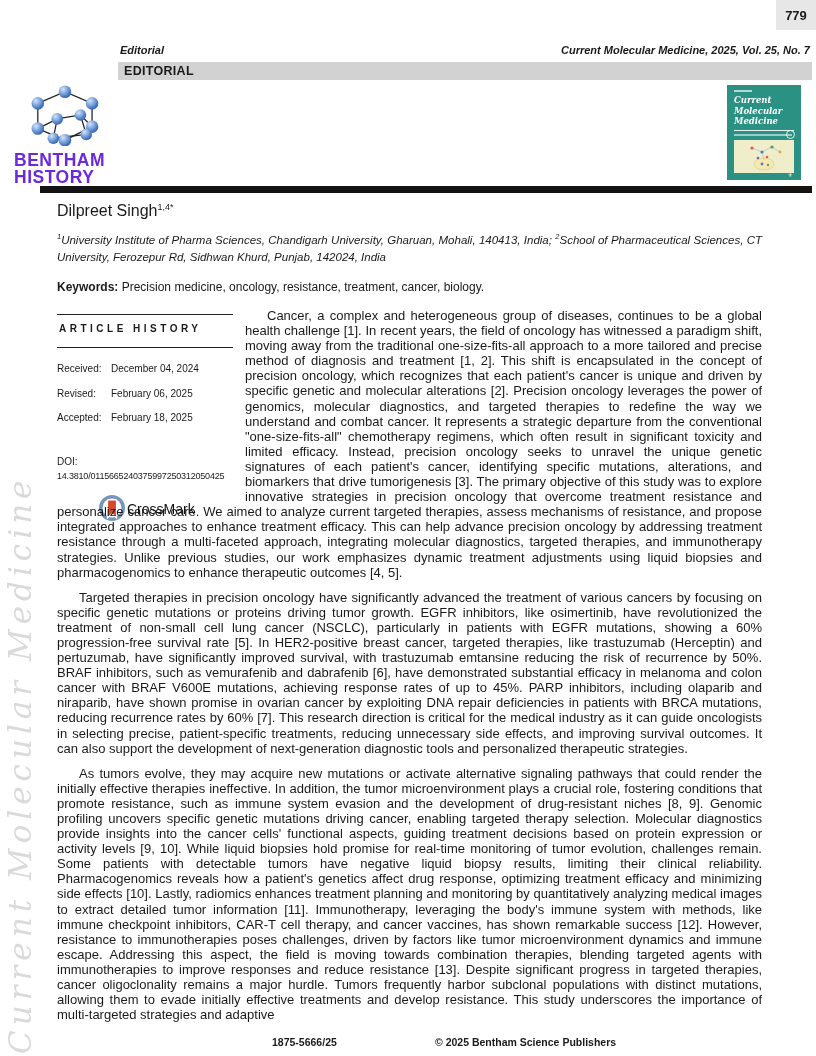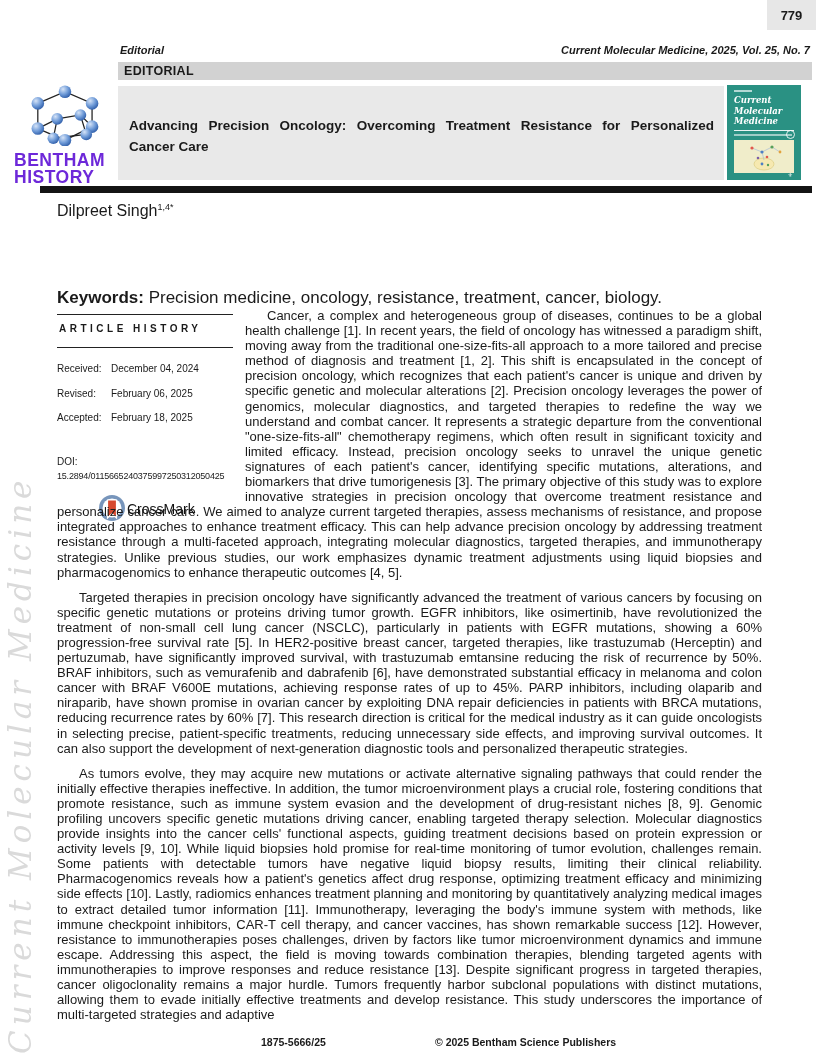--- a/index.html
+++ b/index.html
@@ -1,20 +1,20 @@
 <!DOCTYPE html>
 <html><head>
 <meta charset="utf-8">
 <style>
   html,body{margin:0;padding:0;background:#fff;}
   .page{position:relative;width:816px;height:1056px;background:#fff;overflow:hidden;
         font-family:"Liberation Sans",sans-serif;color:#1a1a1a;}
 
   
-  .pagenum{position:absolute;top:0;right:0;width:49px;height:30px;background:#e7e7e7;
+  .pagenum{position:absolute;top:0;right:0;width:40px;height:30px;background:#e7e7e7;
            display:flex;align-items:center;justify-content:center;font-weight:bold;font-size:13px;}
 
   
   .runhead{position:absolute;top:44px;left:120px;right:6px;display:flex;justify-content:space-between;
            font-size:11px;font-weight:bold;font-style:italic;}
   .section-bar{position:absolute;top:62px;left:118px;right:4px;height:18px;background:#d2d2d2;
            display:flex;align-items:center;padding-left:6px;font-size:12.5px;font-weight:bold;letter-spacing:.3px;}
 
   
   .logo{position:absolute;left:14px;top:84px;width:106px;}
@@ -37,21 +37,21 @@
   .cover .crest{position:absolute;bottom:2px;right:8px;color:rgba(255,255,255,.9);font-size:6px;line-height:1;}
 
   .divider{position:absolute;left:40px;top:186px;right:4px;height:7px;background:#141414;}
 
   
   .author{position:absolute;left:57px;top:202px;font-size:16px;}
   .author sup{font-size:9px;}
   .affil{position:absolute;left:57px;top:232px;width:705px;font-size:11.5px;font-style:italic;
          line-height:1.45;text-align:justify;}
   .affil sup{font-size:7.5px;}
-  .keywords{position:absolute;left:57px;top:288px;width:705px;font-size:17px;}
+  .keywords{position:absolute;left:57px;top:280px;width:705px;font-size:12px;}
 
   
   .content{position:absolute;left:57px;top:308px;width:705px;height:728px;overflow:hidden;
            font-size:13px;line-height:15.1px;text-align:justify;}
   .content p{margin:0 0 0 0;text-indent:22px;}
   .content p + p{margin-top:10px;}
 
   .history{float:left;width:176px;height:186px;margin-right:12px;font-size:10px;text-align:left;}
   .history .tline{border-top:1.3px solid #222;margin-top:6px;}
   .history .head{font-weight:bold;letter-spacing:3.5px;font-size:10px;padding:6px 0 5px 2px;}
@@ -62,21 +62,21 @@
   .crossmark .cmtext{font-size:14px;color:#111;}
 
   
   .watermark{position:absolute;left:2px;top:398px;height:656px;width:42px;
              writing-mode:vertical-rl;transform:rotate(180deg);
              font-family:"DejaVu Serif",serif;font-style:italic;font-size:31px;color:#dadada;
              letter-spacing:5px;white-space:nowrap;}
 
   
   .footer{position:absolute;left:57px;top:1036px;width:705px;height:14px;font-size:10.5px;font-weight:bold;}
-  .footer .issn{position:absolute;left:204px;}
+  .footer .issn{position:absolute;left:215px;}
   .footer .copy{position:absolute;left:378px;}
 </style>
 </head>
 <body>
 
 <div class="page">
 
   <div class="pagenum">779</div>
 
   <div class="runhead">
@@ -114,23 +114,20 @@
         <circle cx="40" cy="56" r="6"></circle>
           <circle cx="74" cy="52" r="6"></circle>
       </g>
     </svg>
     <div class="name">
       <div>BENTHAM</div>
       <div>HISTORY</div>
     </div>
   </div>
 
-  <div class="titleblock">
-    <p>Advancing Precision Oncology: Overcoming Treatment Resistance for Personalized Cancer Care</p>
-  </div>
 
   <div class="cover">
     <div class="micro"></div>
     <div class="ctitle">Current Molecular Medicine</div>
     <div class="rule"></div>
     <div class="sub"></div>
     <div class="emblem"></div>
     <div class="artbox">
       <svg width="60" height="33" viewBox="0 0 60 33">
         <ellipse cx="30" cy="24" rx="10" ry="6" fill="#f6e9b0" stroke="#d8c878" stroke-width="0.6"></ellipse>
@@ -149,20 +146,23 @@
     </div>
     <div class="crest">⚜</div>
   </div>
 
   <div class="divider"></div>
 
   <div class="author">
     <span>Dilpreet Singh</span><sup>1,4*</sup>
   </div>
 
+  <div class="affil">
+    <sup>1</sup><span>University Institute of Pharma Sciences, Chandigarh University, Gharuan, Mohali, 140413, India; </span><sup>2</sup><span>School of Pharmaceutical Sciences, CT University, Ferozepur Rd, Sidhwan Khurd, Punjab, 142024, India</span>
+  </div>
 
   <div class="keywords">
     <b>Keywords:</b><span> Precision medicine, oncology, resistance, treatment, cancer, biology.</span>
   </div>
 
   <div class="content">
 
     <div class="history">
       <div class="tline"></div>
       <div class="head">ARTICLE HISTORY</div>
@@ -170,21 +170,21 @@
       <div class="dates">
         <span>Received:</span>
         <span>December 04, 2024</span>
         <span>Revised:</span>
         <span>February 06, 2025</span>
         <span>Accepted:</span>
         <span>February 18, 2025</span>
       </div>
       <div class="doi">
         <div>DOI:</div>
-        <div class="num">15.2894/0115665240375997250312050425</div>
+        <div class="num">14.3810/0115665240375997250312050425</div>
       </div>
       <div class="crossmark">
         <svg width="30" height="34" viewBox="0 0 30 34">
           <circle cx="15" cy="15" r="13" fill="#7795bb"></circle>
           <circle cx="15" cy="15" r="9.5" fill="#ffffff"></circle>
           <path d="M10.5 7 h9 v18 l-4.5,-4.5 l-4.5,4.5 z" fill="#d6492f" stroke="#ffffff" stroke-width="1.2"></path>
         </svg>
         <span class="cmtext">CrossMark</span>
       </div>
     </div>

